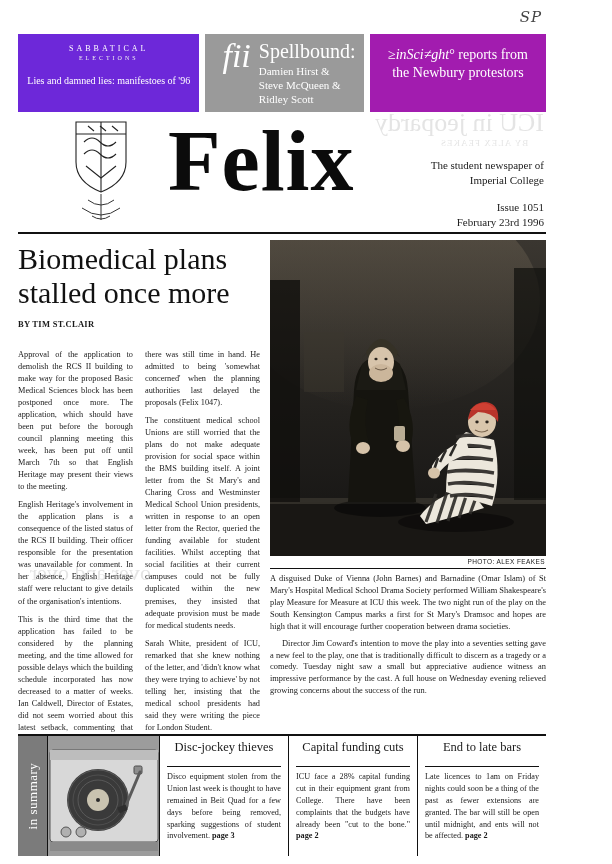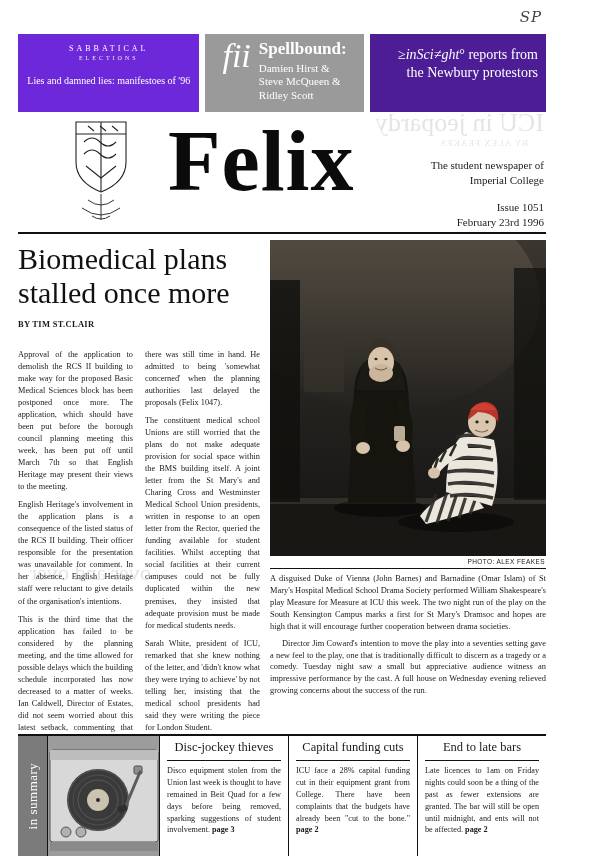--- a/index.html
+++ b/index.html
@@ -39,21 +39,21 @@
     height: 78px;
   }
   .teaser {
     position: relative;
     flex: 1 1 0;
     padding: 6px 8px;
     overflow: hidden;
   }
   .t1 { background: #6d28d9; color:#ffffff; flex: 1.55 1 0; }
   .t2 { background: #9a9a9a; color:#ffffff; flex: 1.25 1 0; display:flex;padding-left:17px; }
-  .t3 { background: #4c1d95; color:#ffffff; flex: 1.5 1 0; text-align:right; }
+  .t3 { background: #a21caf; color:#ffffff; flex: 1.5 1 0; text-align:center; }
   .t1-kicker {
     font-family: "Liberation Serif", serif;
     font-size: 8px;
     letter-spacing: 3px;
     text-align: center;
     margin: 4px 0 2px 0;
     color: #ffffff;
   }
   .t1-kicker2 {
     font-size: 6px;
@@ -71,24 +71,23 @@
   .fii {
     font-family: "Liberation Serif", serif;
     font-style: italic;
     font-size: 34px;
     line-height: 0.95;
     padding-right: 8px;
     color: #ffffff;
   }
   .t2-body { flex:1; }
   .t2-head {
-    font-size: 17px;
+    font-size: 20px;
     line-height: 1.1;
     margin-bottom: 3px;
-    font-weight: bold;
   }
   .t2-sub {
     font-size: 11px;
     line-height: 1.25;
   }
   .t3-head {
     font-size: 14px;
     line-height: 1.25;
     margin-top: 6px;
   }
@@ -214,21 +213,21 @@
     flex: 1 1 0;
     padding: 3px 7px 4px 7px;
     border-right: 1px solid #111;
   }
   .sum-item:last-child { border-right: none; }
   .sum-head {
     text-align: center;
     font-size: 12.5px;
     margin: 1px 0 4px 0;
     border-bottom: 1px solid #111;
-    padding-bottom: 5px;
+    padding-bottom: 11px;
   }
   .sum-body {
     font-size: 8.2px;
     line-height: 1.45;
     text-align: justify;
   }
   .pageref { font-weight: bold; }
 
   
   .ghost {

